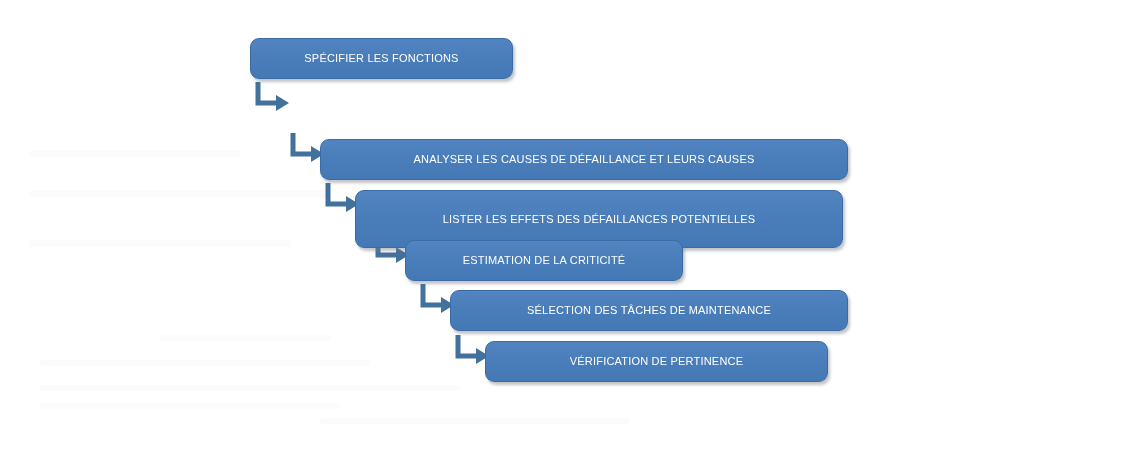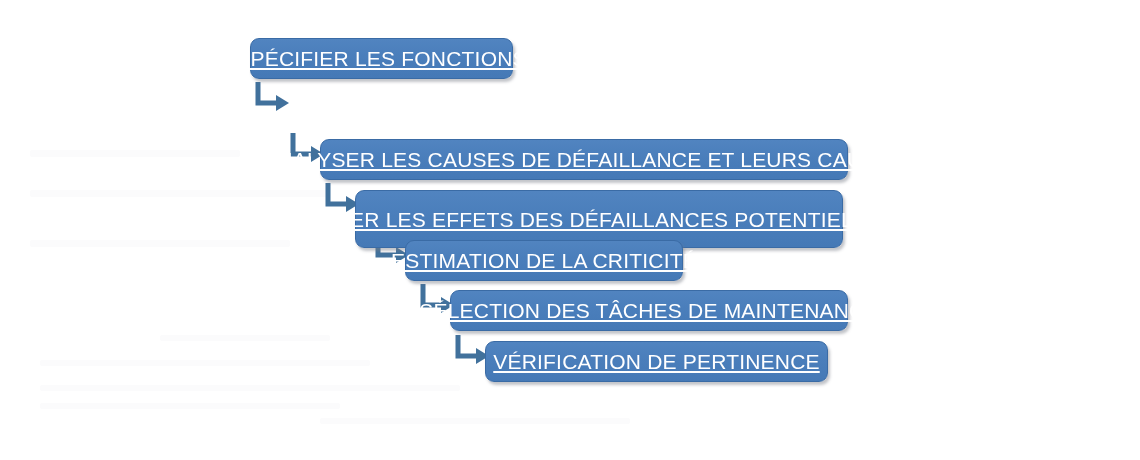--- a/index.html
+++ b/index.html
@@ -38,27 +38,26 @@
     box-shadow: 2px 3px 3px rgba(120, 125, 135, 0.45);
     display: flex;
     align-items: center;
     justify-content: center;
     padding: 0 14px;
   }
 
   .process-label {
     color: #ffffff;
     font-family: "Liberation Sans", sans-serif;
-    font-size: 21px;
+    font-size: 11px;
     font-weight: 400;
     letter-spacing: 0.2px;
     white-space: nowrap;
     text-align: center;
     line-height: 1;
-    text-decoration: underline;
   }
 
   .elbow-arrow {
     position: absolute;
     pointer-events: none;
   }
   .elbow-arrow svg {
     display: block;
     overflow: visible;
   }

